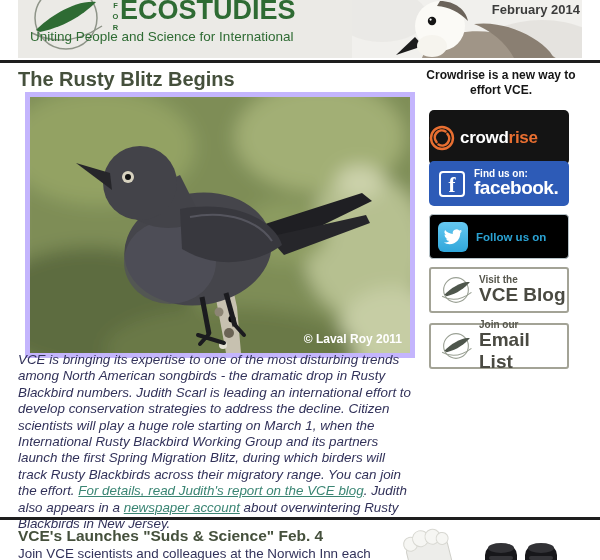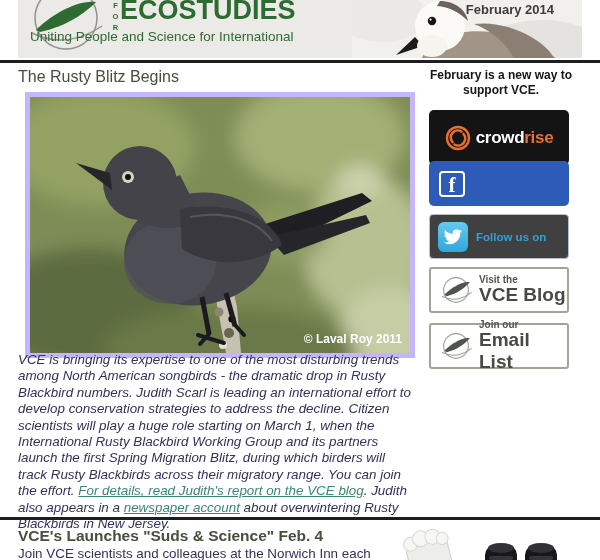--- a/index.html
+++ b/index.html
@@ -8,45 +8,45 @@
     font-family:"Liberation Sans", sans-serif;
   }
   
   .header-band { position:absolute; left:18px; top:0; width:564px; height:58px; background:#ebeae6; overflow:hidden; }
   .logo-svg { position:absolute; left:6px; top:-22px; }
   .vertical-for { position:absolute; left:93px; top:1px; font-size:7.5px; font-weight:bold; color:#2e6b33;
     writing-mode:vertical-lr; text-orientation:upright; letter-spacing:2px; }
   .org-name { position:absolute; left:102px; top:-5px; font-size:27px; font-weight:bold; color:#2e6b33; letter-spacing:0; }
   .tagline { position:absolute; left:12px; top:29px; font-size:13.5px; color:#2e6b33; }
   .header-bird { position:absolute; left:334px; top:0; width:230px; height:58px; }
-  .issue-date { position:absolute; right:28px; top:2px; font-size:13px; font-weight:bold; color:#3c3c3c; }
+  .issue-date { position:absolute; right:2px; top:2px; font-size:13px; font-weight:bold; color:#3c3c3c; }
   .rule { position:absolute; left:0; width:600px; height:3px; background:#1e1e1e; }
   .rule-top { top:60px; } .rule-bottom { top:517px; }
   
-  .article-title { position:absolute; left:18px; top:68px; margin:0; font-size:16px; font-weight:normal; color:#45503c; }
+  .article-title { position:absolute; left:18px; top:68px; margin:0; font-size:20px; font-weight:bold; color:#45503c; }
   .photo-frame { position:absolute; left:25px; top:92px; width:380px; height:256px; border:5px solid #c4b5fd; }
   .article-body { position:absolute; left:18px; top:352px; width:397px; margin:0;
     font-size:13.4px; line-height:16.4px; color:#32325a;font-style:italic; }
   .inline-link { color:#3a8573; text-decoration:underline; cursor:pointer; }
   
   .sidebar-intro { position:absolute; left:420px; top:68px; width:162px; text-align:center;
     font-size:12px; font-weight:bold; color:#161616; line-height:14.5px; }
   .sb-btn { position:absolute; left:429px; width:140px; box-sizing:border-box; display:flex; align-items:center;
     border-radius:5px; cursor:pointer; }
-  #btn-crowdrise { top:110px; height:55px; background:#141414; justify-content:center; }
+  #btn-crowdrise { top:110px; height:55px; background:#141414; }
   .cr-text { font-size:17px; font-weight:bold; color:#ffffff; margin-left:5px; letter-spacing:-0.3px; }
   .cr-rise { color:#e96f31; }
   #btn-facebook { top:161px; height:45px; background:#2d5bb7; }
   .fb-box { width:22px; height:22px; border:2px solid #ffffff; border-radius:4px; margin-left:10px;
     color:#ffffff; font-weight:bold; font-size:21px; line-height:24px; text-align:center; overflow:hidden;
     font-family:"Liberation Serif", serif; flex:none; }
   .fb-texts { margin-left:9px; color:#ffffff; }
   .fb-small { font-size:10px; font-weight:bold; }
   .fb-large { font-size:19px; font-weight:bold; margin-top:-2px; letter-spacing:-0.5px; }
-  #btn-twitter { top:214px; height:45px; background:#404040; border:1px solid #b6c3c9; border-radius:4px; }
+  #btn-twitter { top:214px; height:45px; background:#000000; border:1px solid #b6c3c9; border-radius:4px; }
   .tw-box { width:30px; height:30px; border-radius:6px; background:linear-gradient(#66c9f2,#2fa6da);
     margin-left:8px; display:flex; align-items:center; justify-content:center; flex:none; }
   .tw-texts { margin-left:8px; color:#2ba3d4; }
   .tw-small { font-size:11.5px; font-weight:bold; }
   .tw-large { font-size:20px; font-weight:bold; margin-top:-3px; letter-spacing:0.5px; }
   .vce-btn { background:#ffffff; border:2px solid #a3a396; border-radius:3px; }
   #btn-blog { top:267px; height:46px; }
   #btn-email { top:323px; height:46px; }
   .vce-texts { margin-left:6px; }
   .vce-small { font-size:10px; font-weight:bold; color:#55554b; }
@@ -136,33 +136,37 @@
         <path d="M172,200 L179,237" stroke="#1b1b1f" stroke-width="5"></path>
         <path d="M196,196 L205,229" stroke="#1b1b1f" stroke-width="5"></path>
         <path d="M168,238 L194,246 M205,228 L214,238 M179,237 L170,247" stroke="#1b1b1f" stroke-width="4" stroke-linecap="round"></path>
       </g>
       <text x="372" y="246" text-anchor="end" font-size="12" font-weight="bold" fill="#ffffff">© Laval Roy 2011</text>
     </svg>
   </div>
 
   <p class="article-body"><span>VCE is bringing its expertise to one of the most disturbing trends among North American songbirds - the dramatic drop in Rusty Blackbird numbers. Judith Scarl is leading an international effort to develop conservation strategies to address the decline. Citizen scientists will play a huge role starting on March 1, when the International Rusty Blackbird Working Group and its partners launch the first Spring Migration Blitz, during which birders will track Rusty Blackbirds across their migratory range. You can join the effort. </span><a class="inline-link" href="#">For details, read Judith's report on the VCE blog</a><span>. Judith also appears in a </span><a class="inline-link" href="#">newspaper account</a><span> about overwintering Rusty Blackbirds in New Jersey.</span></p>
 
-  <div class="sidebar-intro">February is a new way to support VCE.</div>
+  <div class="sidebar-intro">Crowdrise is a new way to effort VCE.</div>
 
   <div class="sb-btn" id="btn-crowdrise">
     <svg width="26" height="26" viewBox="-13 -13 26 26">
       <circle r="11" fill="none" stroke="#e96f31" stroke-width="2.4"></circle>
       <path d="M-5.5,4 A7,7 0 0 1 3.5,-6.5" fill="none" stroke="#e96f31" stroke-width="2.6" stroke-linecap="round"></path>
       <path d="M5.5,-4 A7,7 0 0 1 -3.5,6.5" fill="none" stroke="#e96f31" stroke-width="2.6" stroke-linecap="round"></path>
     </svg>
     <span class="cr-text"><span>crowd</span><span class="cr-rise">rise</span></span>
   </div>
 
   <div class="sb-btn" id="btn-facebook">
     <div class="fb-box">f</div>
+    <div class="fb-texts">
+      <div class="fb-small">Find us on:</div>
+      <div class="fb-large">facebook.</div>
+    </div>
   </div>
 
   <div class="sb-btn" id="btn-twitter">
     <div class="tw-box">
       <svg width="20" height="20" viewBox="0 0 24 24">
         <path fill="#ffffff" d="M23 4.9c-.8.4-1.7.6-2.6.8a4.5 4.5 0 0 0 2-2.5c-.9.5-1.9.9-2.9 1.1a4.5 4.5 0 0 0-7.7 4.1A12.8 12.8 0 0 1 2.5 3.7a4.5 4.5 0 0 0 1.4 6 4.4 4.4 0 0 1-2-.6v.1a4.5 4.5 0 0 0 3.6 4.4 4.5 4.5 0 0 1-2 .1 4.5 4.5 0 0 0 4.2 3.1A9 9 0 0 1 1 18.6a12.7 12.7 0 0 0 6.9 2c8.3 0 12.8-6.9 12.8-12.8v-.6c.9-.6 1.6-1.4 2.3-2.3z"></path>
       </svg>
     </div>
     <div class="tw-texts">
       <div class="tw-small">Follow us on</div>

